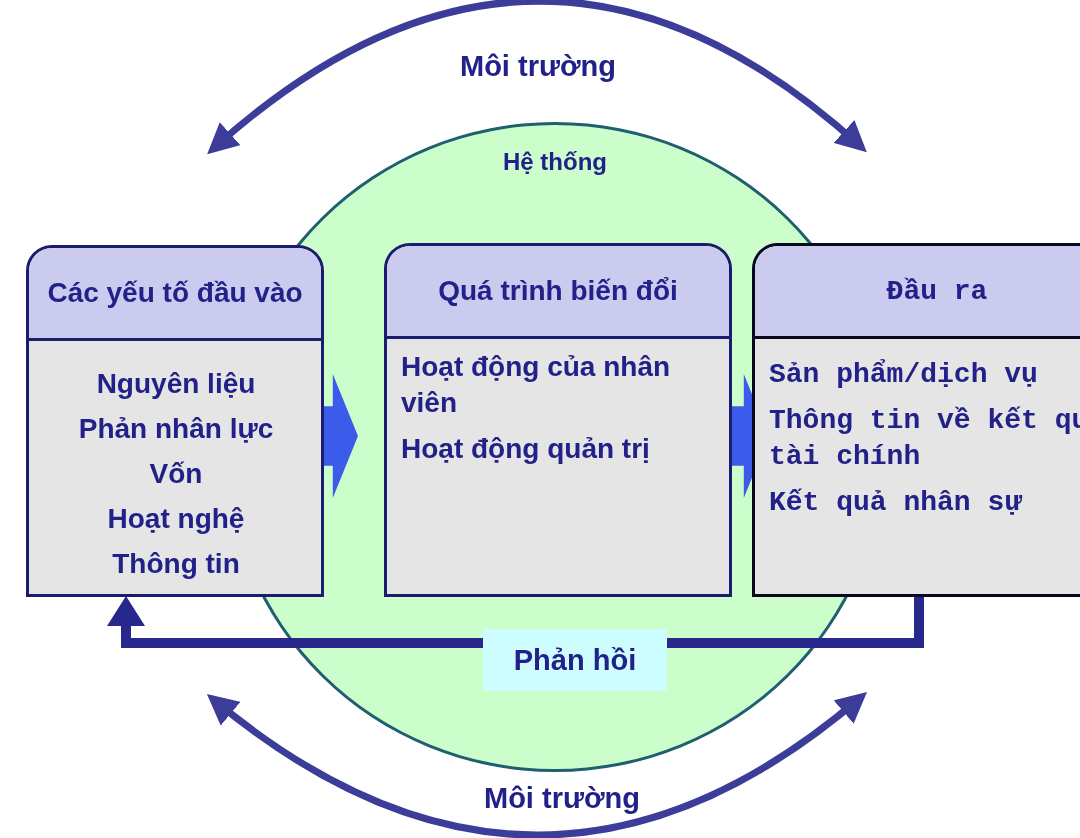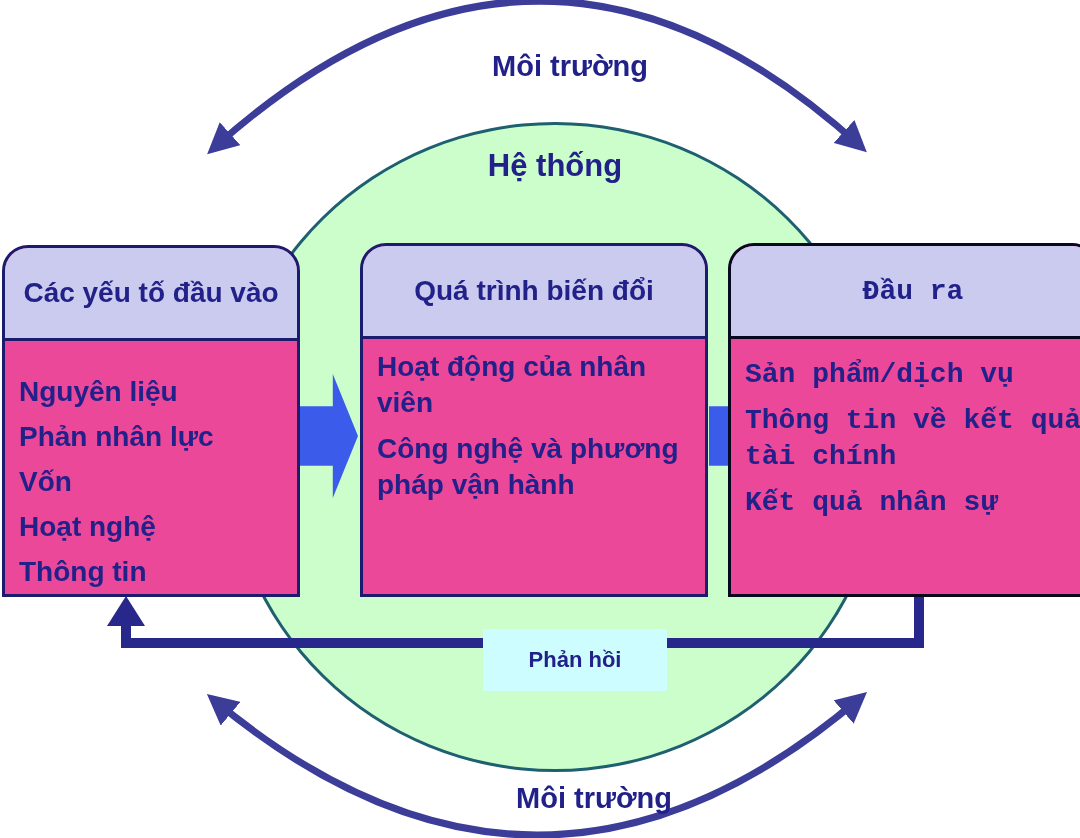--- a/index.html
+++ b/index.html
@@ -10,61 +10,61 @@
     font-weight:bold;color:#212189;
   }
   
   .ellipse{
     position:absolute;left:225px;top:122px;width:660px;height:650px;
     background:#CCFECC;border:3px solid #1E5F70;border-radius:50%;
     box-sizing:border-box;z-index:1;
   }
   .sys-label{
     position:absolute;left:445px;top:148px;width:220px;z-index:2;
-    text-align:center;font-size:31px;
+    text-align:center;font-size:24px;
   }
-  .env-label{position:absolute;width:220px;text-align:right;font-size:29px;z-index:6;}
+  .env-label{position:absolute;width:220px;text-align:center;font-size:29px;z-index:6;}
   .env-top{left:428px;top:50px;}
   .env-bottom{left:452px;top:782px;}
   
   .arc-layer{position:absolute;left:0;top:0;z-index:3;pointer-events:none;}
   
   .flow-arrow{
     position:absolute;top:374px;width:60px;height:124px;background:#3B5CEA;z-index:4;
     clip-path:polygon(0% 26%,58% 26%,58% 0%,100% 50%,58% 100%,58% 74%,0% 74%);
   }
   .fa1{left:298px;}
   .fa2{left:709px;}
   
   .box{
     position:absolute;top:243px;height:354px;box-sizing:border-box;
-    background:#ec4899;border:3px solid #1C1C6E;border-radius:26px 26px 0 0;
-    overflow:hidden;z-index:5;
+    background:#e5e5e5;border:3px solid #1C1C6E;border-radius:26px 26px 0 0;
+    overflow:hidden;z-index:5;margin-left:24px;
   }
   .box-inputs{left:2px;top:245px;width:298px;height:352px;}
   .box-process{left:360px;width:348px;}
   .box-outputs{left:728px;width:370px;border-color:#08081f;font-family:Liberation Mono, monospace;}
   .box-header{
     background:#CBCBEF;border-bottom:3px solid #1C1C6E;
     height:90px;display:flex;align-items:center;justify-content:center;
     font-size:28px;text-align:center;
   }
   .box-outputs .box-header{border-bottom-color:#08081f;}
   .box-body{padding:10px 12px 0 14px;}
   ul.items{list-style:none;margin:0;padding:0;font-size:28px;}
   .box-inputs ul.items li{line-height:45px;}
-  .box-inputs .box-body{padding-top:28px;}
+  .box-inputs .box-body{padding-top:20px;text-align:center;}
   .box-process ul.items li,.box-outputs ul.items li{line-height:36px;margin-bottom:10px;}
   .box-process .box-body{}
   .box-outputs .box-body{padding-top:18px;}
   
   .feedback-label{
     position:absolute;left:483px;top:629px;width:184px;height:62px;z-index:6;
     background:#CDFDFE;display:flex;align-items:center;justify-content:center;
-    font-size:22px;
+    font-size:29px;
   }
 </style>
 </head>
 <body>
 
 <div id="canvas">
 
   <div class="ellipse"></div>
   <div class="sys-label">Hệ thống</div>
 
@@ -94,21 +94,21 @@
         <li>Thông tin</li>
       </ul>
     </div>
   </div>
 
   <div class="box box-process">
     <div class="box-header">Quá trình biến đổi</div>
     <div class="box-body">
       <ul class="items">
         <li>Hoạt động của nhân viên</li>
-        <li>Công nghệ và phương pháp vận hành</li>
+        <li>Hoạt động  quản trị</li>
       </ul>
     </div>
   </div>
 
   <div class="box box-outputs">
     <div class="box-header">Đầu ra</div>
     <div class="box-body">
       <ul class="items">
         <li>Sản phẩm/dịch vụ</li>
         <li>Thông tin về kết quả tài chính</li>

